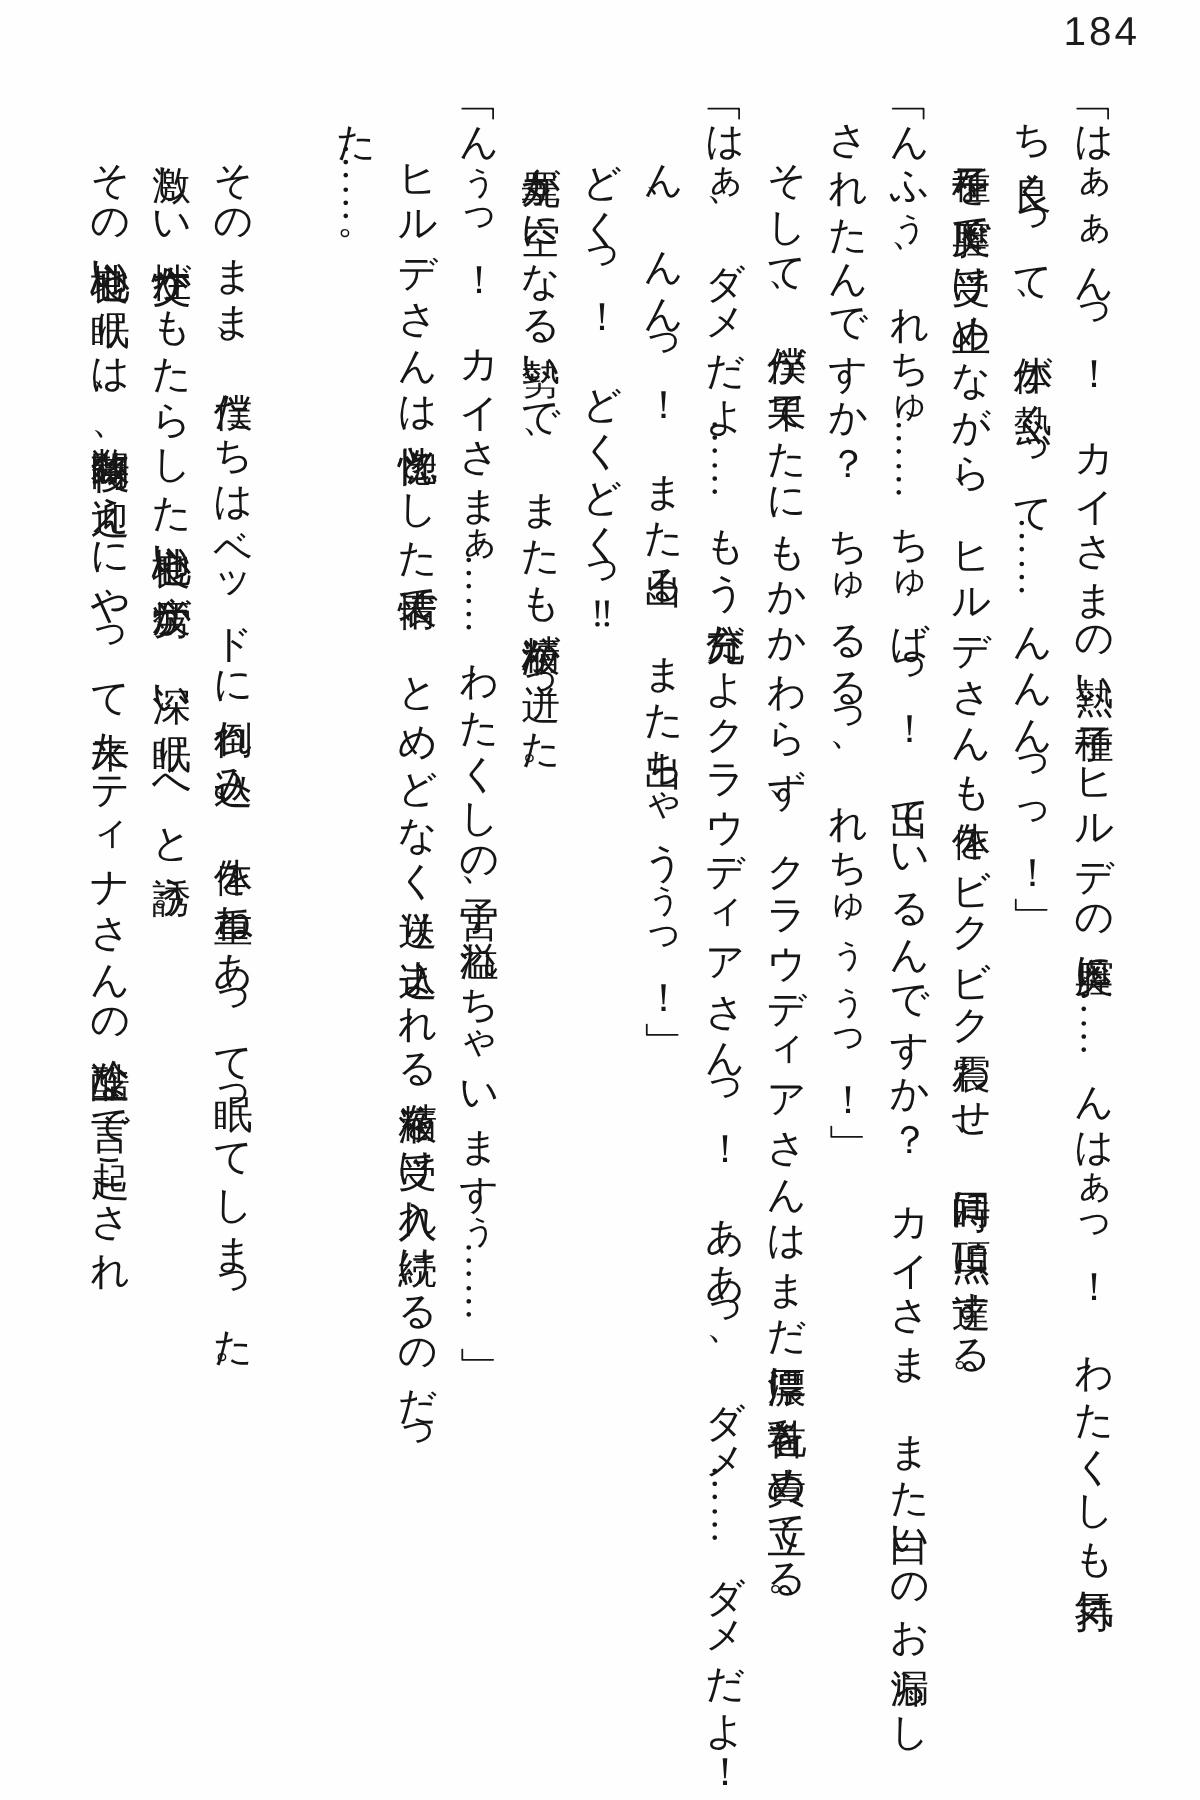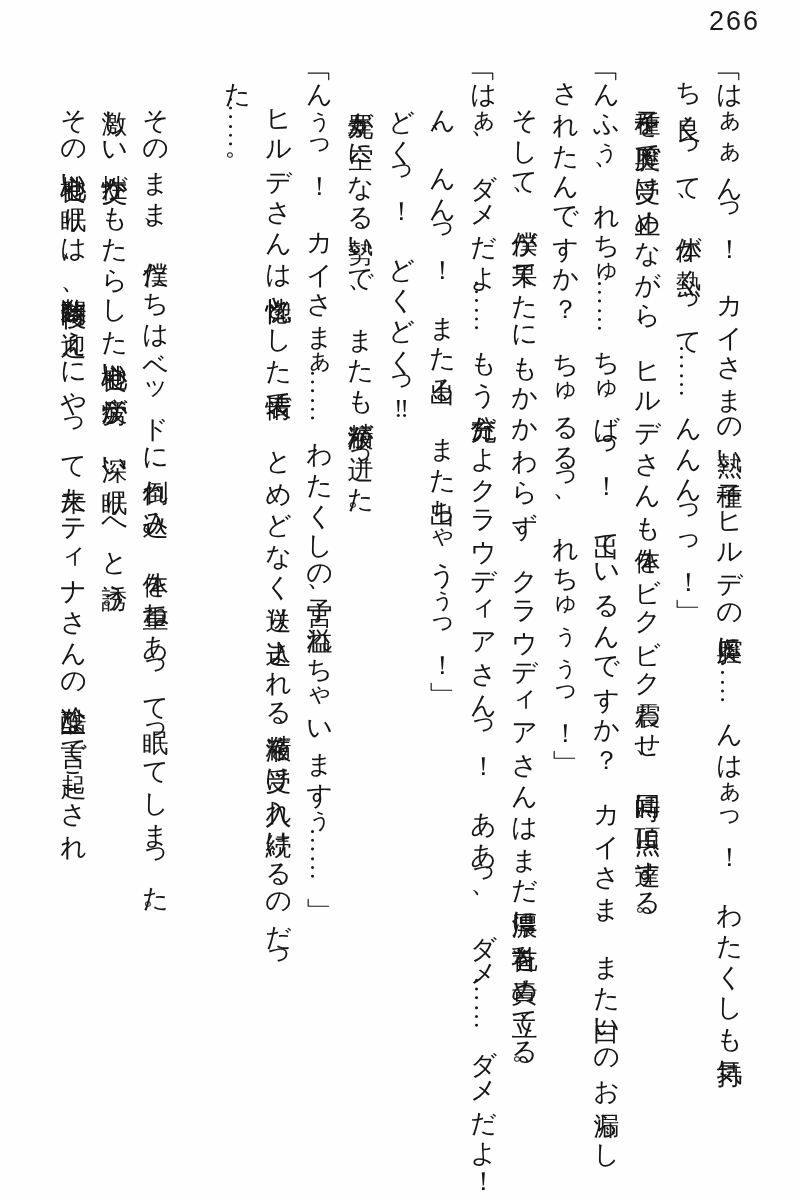--- a/index.html
+++ b/index.html
@@ -43,21 +43,21 @@
     white-space: nowrap;
   }
   .line.indent {
     text-indent: 27px;
   }
 </style>
 </head>
 <body>
 
 <div class="page">
-  <div class="page-number">266</div>
+  <div class="page-number">184</div>
   <div class="text-block" id="text-block">
       <p class="line">「はぁぁんっ！　カイさまの熱い子種、ヒルデの膣奥に……んはぁっ！　わたくしも気持</p>
       <p class="line">ち良くって、体が熱くって……んんんっっ！」</p>
       <p class="line indent">子種を膣奥で受け止めながら、ヒルデさんも体をビクビク震わせ、同時に頂点に達する。</p>
       <p class="line">「んふぅ、れちゅ……ちゅばっ！　出ているんですか？　カイさま、また白いのお漏らし</p>
       <p class="line">されたんですか？　ちゅるるっ、れちゅぅぅっ！」</p>
       <p class="line indent">そして、僕が果てたにもかかわらず、クラウディアさんはまだ濃厚に乳首を責め立てる。</p>
       <p class="line">「はぁ、ダメだよ……もう充分だよクラウディアさんっ！　ああっ、ダメ……ダメだよ！</p>
       <p class="line indent">ん、んんっ！　また出る、また出ちゃうぅっ！」</p>
       <p class="line indent">どくっ！　どくどくっ‼</p>

